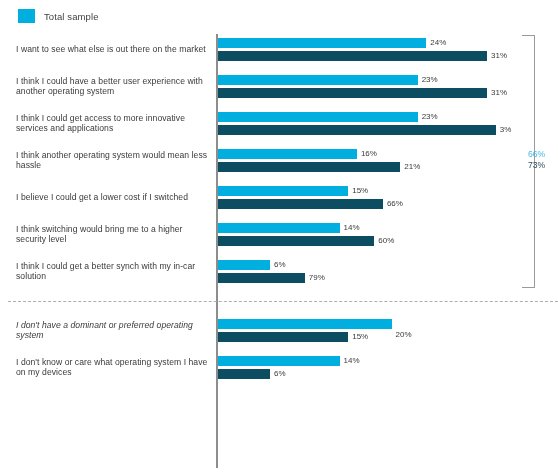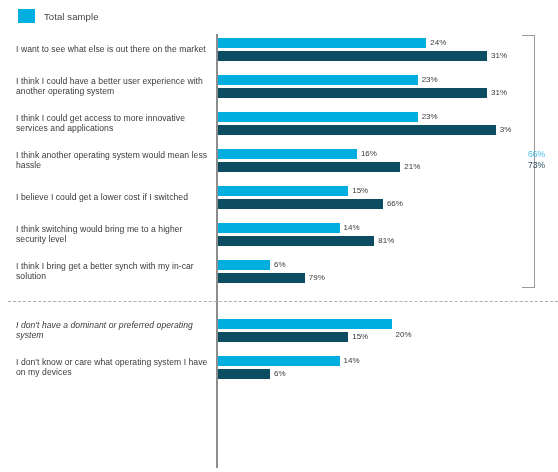--- a/index.html
+++ b/index.html
@@ -139,26 +139,26 @@
         </div>
         <div class="row" style="top: 193px;">
           <div class="cat-label" style="top: 0.65625px;">I think switching would bring me to a higher security level</div>
           <div class="bars">
             <div class="bar-wrap">
               <div class="bar total" style="width: 121.52px; background: rgb(0, 174, 224);"></div>
               <span class="bar-val" style="left: 121.52px;">14%</span>
             </div>
             <div class="bar-wrap">
               <div class="bar strong" style="width: 156.24px; background: rgb(13, 77, 97);"></div>
-              <span class="bar-val" style="left: 156.24px;">81%</span>
+              <span class="bar-val" style="left: 156.24px;">60%</span>
             </div>
           </div>
         </div>
         <div class="row" style="top: 230px;">
-          <div class="cat-label" style="top: 0.65625px;">I think I bring get a better synch with my in-car solution</div>
+          <div class="cat-label" style="top: 0.65625px;">I think I could get a better synch with my in-car solution</div>
           <div class="bars">
             <div class="bar-wrap">
               <div class="bar total" style="width: 52.08px; background: rgb(0, 174, 224);"></div>
               <span class="bar-val" style="left: 52.08px;">6%</span>
             </div>
             <div class="bar-wrap">
               <div class="bar strong" style="width: 86.8px; background: rgb(13, 77, 97);"></div>
               <span class="bar-val" style="left: 86.8px;">79%</span>
             </div>
           </div>

